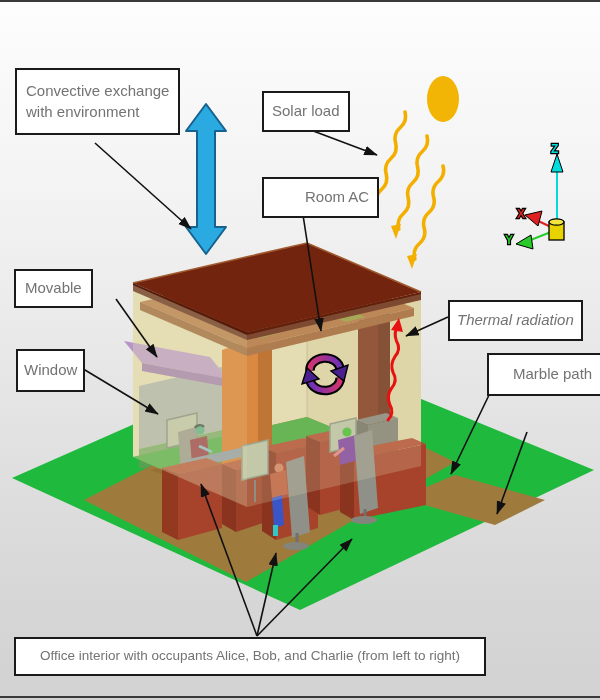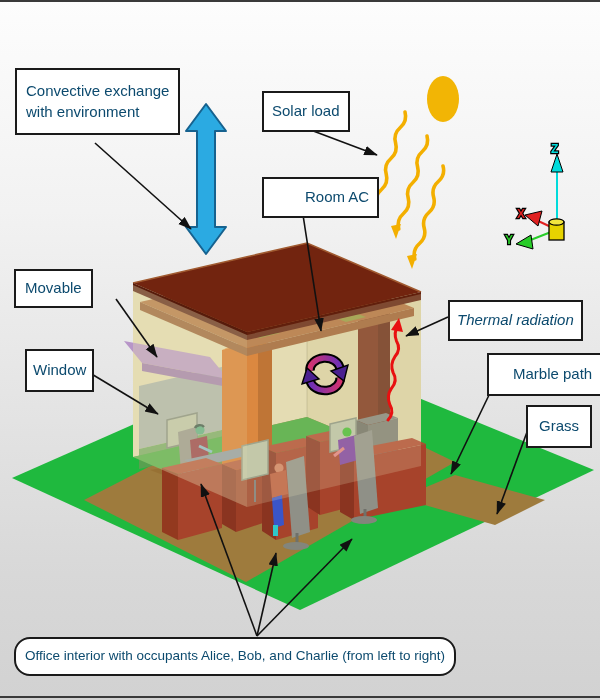--- a/index.html
+++ b/index.html
@@ -5,27 +5,27 @@
   html,body{margin:0;padding:0;}
   .stage{
     position:relative;width:600px;height:700px;overflow:hidden;
     background:linear-gradient(180deg,#fdfdfd 0%,#f2f2f2 30%,#e3e3e3 60%,#d8d8d8 82%,#d2d2d2 100%);
     font-family:"Liberation Sans",sans-serif;color:#111;
   }
   .frame-line{position:absolute;left:0;width:600px;height:2px;background:#3a3a3a;}
   .scene-svg{position:absolute;left:0;top:0;}
   .lbl{
     position:absolute;background:#ffffff;border:2px solid #1a1a1a;
-    font-size:15px;line-height:1.38;color:#0c4a6e;white-space:nowrap;z-index:5;
+    font-size:15px;line-height:1.38;color:#737373;white-space:nowrap;z-index:5;
   }
   .lbl span{display:block;}
   .pad-lg{padding:11px 9px;}
   .pad-md{padding:7px 9px;}
   .pad-sm{padding:8px 8px;}
-  .office-lbl{font-size:13.5px;padding:8px 9px;border-radius:16px;}
+  .office-lbl{font-size:13.5px;padding:8px 24px;}
 </style>
 </head>
 <body>
 
 <div class="stage">
 
   <svg class="scene-svg" width="600" height="700" viewBox="0 0 600 700" xmlns="http://www.w3.org/2000/svg" xmlns:xlink="http://www.w3.org/1999/xlink">
     <defs>
       <marker id="ah" markerWidth="10" markerHeight="8" refX="8" refY="3" orient="auto">
         <path d="M0,0 L8.5,3 L0,6 Z" fill="#111"></path>
@@ -210,35 +210,32 @@
   </div>
 
   <div class="lbl pad-sm" style="left:262px;top:177px;padding-left:41px;">
     <span>Room AC</span>
   </div>
 
   <div class="lbl pad-md" style="left:14px;top:269px;text-align:right;">
     <span>Movable</span>
   </div>
 
-  <div class="lbl" style="left:16px;top:349px;padding:9px 6px;margin-left:9px;">
+  <div class="lbl" style="left:16px;top:349px;padding:9px 6px;">
     <span>Window</span>
   </div>
 
   <div class="lbl sm" style="left:448px;top:300px;padding:8px 7px;font-style:italic;">
     <span>Thermal radiation</span>
   </div>
 
   <div class="lbl" style="left:487px;top:353px;padding:9px 24px;">
     <span>Marble path</span>
   </div>
 
-  <div class="lbl" style="left:526px;top:405px;padding:9px 11px;">
-    <span>Grass</span>
-  </div>
 
   <div class="lbl office-lbl" style="left:14px;top:637px;">
     <span>Office interior with occupants Alice, Bob, and Charlie (from left to right)</span>
   </div>
 
   <div class="frame-line" style="top:0;"></div>
   <div class="frame-line" style="top:696px;"></div>
 </div>
 
 </body></html>

